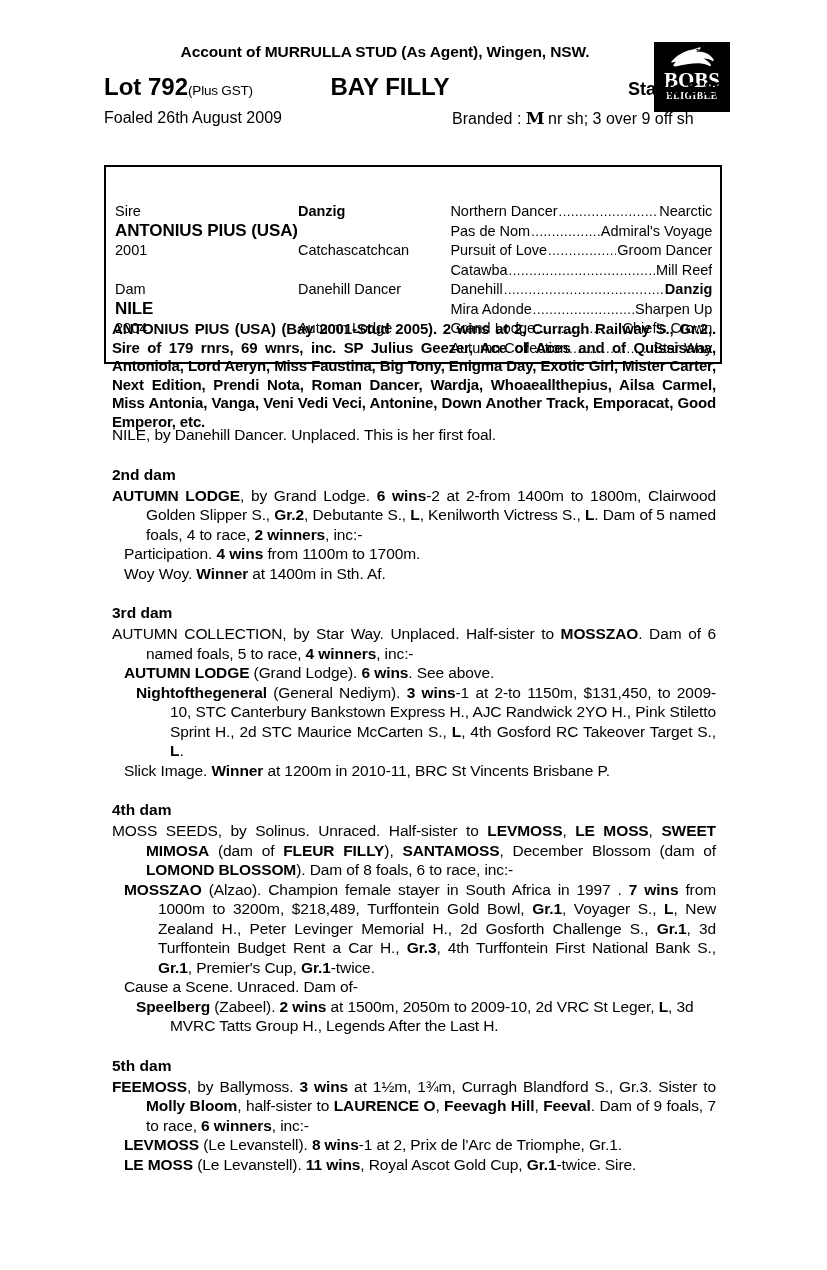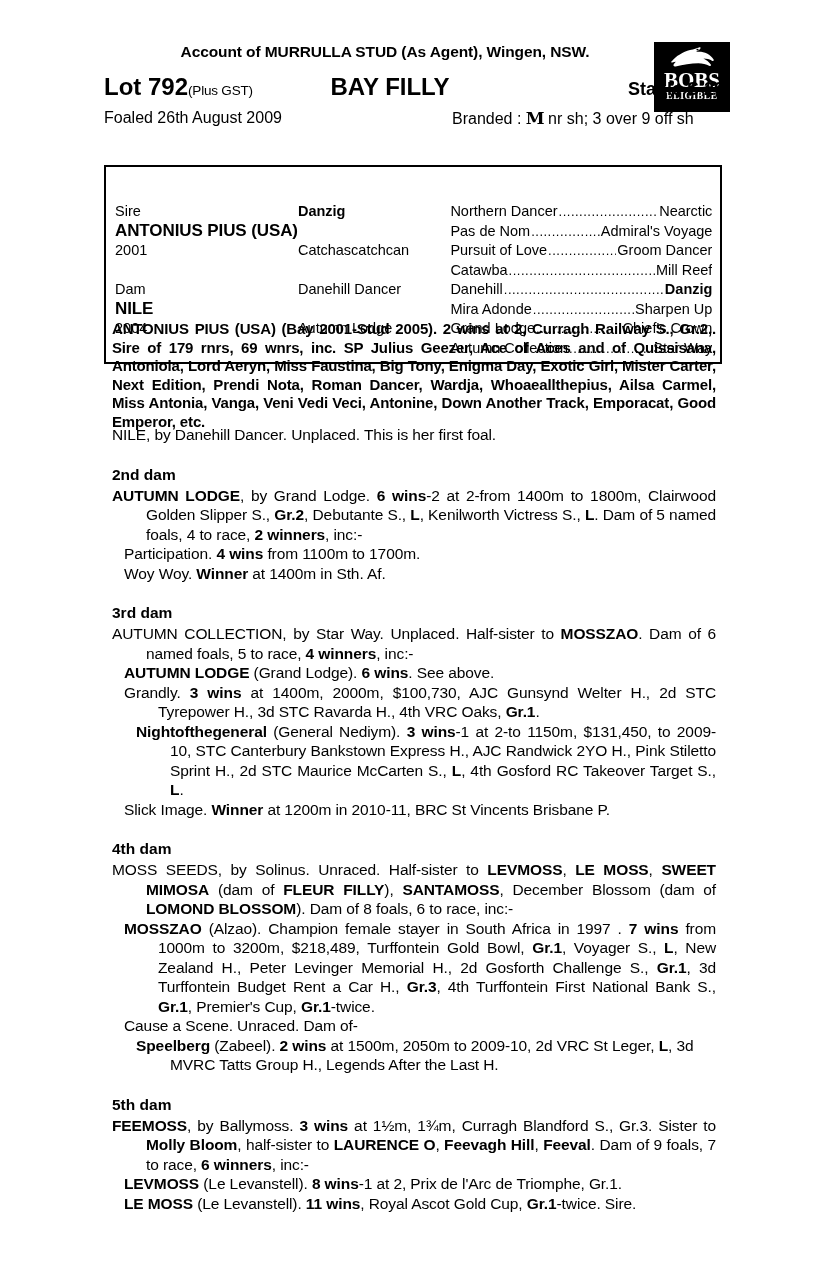--- a/index.html
+++ b/index.html
@@ -378,21 +378,20 @@
         <div class="dam-head">2nd dam</div>
         <p class="p ind-h0"><b>AUTUMN LODGE</b>, by Grand Lodge. <b>6 wins</b>-2 at 2-from 1400m to 1800m, Clairwood Golden Slipper S., <b>Gr.2</b>, Debutante S., <b>L</b>, Kenilworth Victress S., <b>L</b>. Dam of 5 named foals, 4 to race, <b>2 winners</b>, inc:-</p>
         <p class="p ind-l1">Participation. <b>4 wins</b> from 1100m to 1700m.</p>
         <p class="p ind-l1 nojust">Woy Woy. <b>Winner</b> at 1400m in Sth. Af.</p>
       </div>
       <div class="gap"></div>
       <div class="dam-block">
         <div class="dam-head">3rd dam</div>
         <p class="p ind-h0">AUTUMN COLLECTION, by Star Way. Unplaced. Half-sister to <b>MOSSZAO</b>. Dam of 6 named foals, 5 to race, <b>4 winners</b>, inc:-</p>
         <p class="p ind-h1"><b>AUTUMN LODGE</b> (Grand Lodge). <b>6 wins</b>. See above.</p>
-        <p class="p ind-h1">Grandly. <b>3 wins</b> at 1400m, 2000m, $100,730, AJC Gunsynd Welter H., 2d STC Tyrepower H., 3d STC Ravarda H., 4th VRC Oaks, <b>Gr.1</b>.</p>
         <p class="p ind-h2"><b>Nightofthegeneral</b> (General Nediym). <b>3 wins</b>-1 at 2-to 1150m, $131,450, to 2009-10, STC Canterbury Bankstown Express H., AJC Randwick 2YO H., Pink Stiletto Sprint H., 2d STC Maurice McCarten S., <b>L</b>, 4th Gosford RC Takeover Target S., <b>L</b>.</p>
         <p class="p ind-h1 nojust">Slick Image. <b>Winner</b> at 1200m in 2010-11, BRC St Vincents Brisbane P.</p>
       </div>
       <div class="gap"></div>
       <div class="dam-block">
         <div class="dam-head">4th dam</div>
         <p class="p ind-h0">MOSS SEEDS, by Solinus. Unraced. Half-sister to <b>LEVMOSS</b>, <b>LE MOSS</b>, <b>SWEET MIMOSA</b> (dam of <b>FLEUR FILLY</b>), <b>SANTAMOSS</b>, December Blossom (dam of <b>LOMOND BLOSSOM</b>). Dam of 8 foals, 6 to race, inc:-</p>
         <p class="p ind-h1"><b>MOSSZAO</b> (Alzao). Champion female stayer in South Africa in 1997 . <b>7 wins</b> from 1000m to 3200m, $218,489, Turffontein Gold Bowl, <b>Gr.1</b>, Voyager S., <b>L</b>, New Zealand H., Peter Levinger Memorial H., 2d Gosforth Challenge S., <b>Gr.1</b>, 3d Turffontein Budget Rent a Car H., <b>Gr.3</b>, 4th Turffontein First National Bank S., <b>Gr.1</b>, Premier's Cup, <b>Gr.1</b>-twice.</p>
         <p class="p ind-l1">Cause a Scene. Unraced. Dam of-</p>
         <p class="p ind-h2 nojust"><b>Speelberg</b> (Zabeel). <b>2 wins</b> at 1500m, 2050m to 2009-10, 2d VRC St Leger, <b>L</b>, 3d MVRC Tatts Group H., Legends After the Last H.</p>

